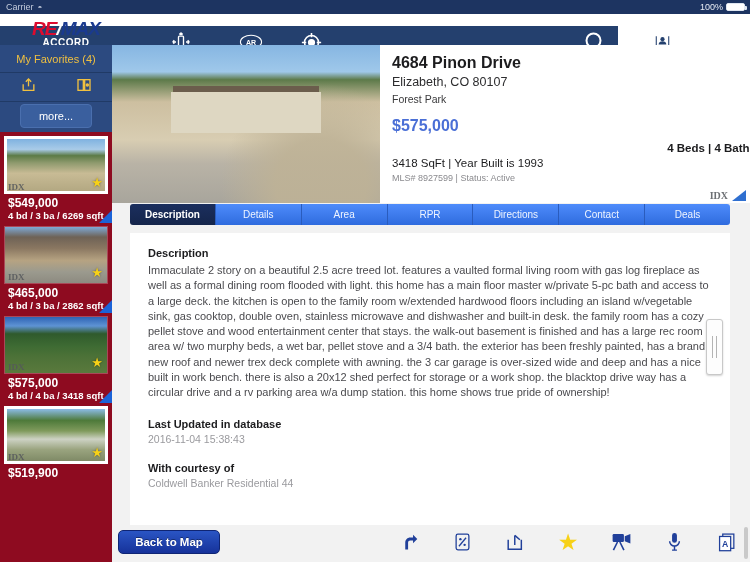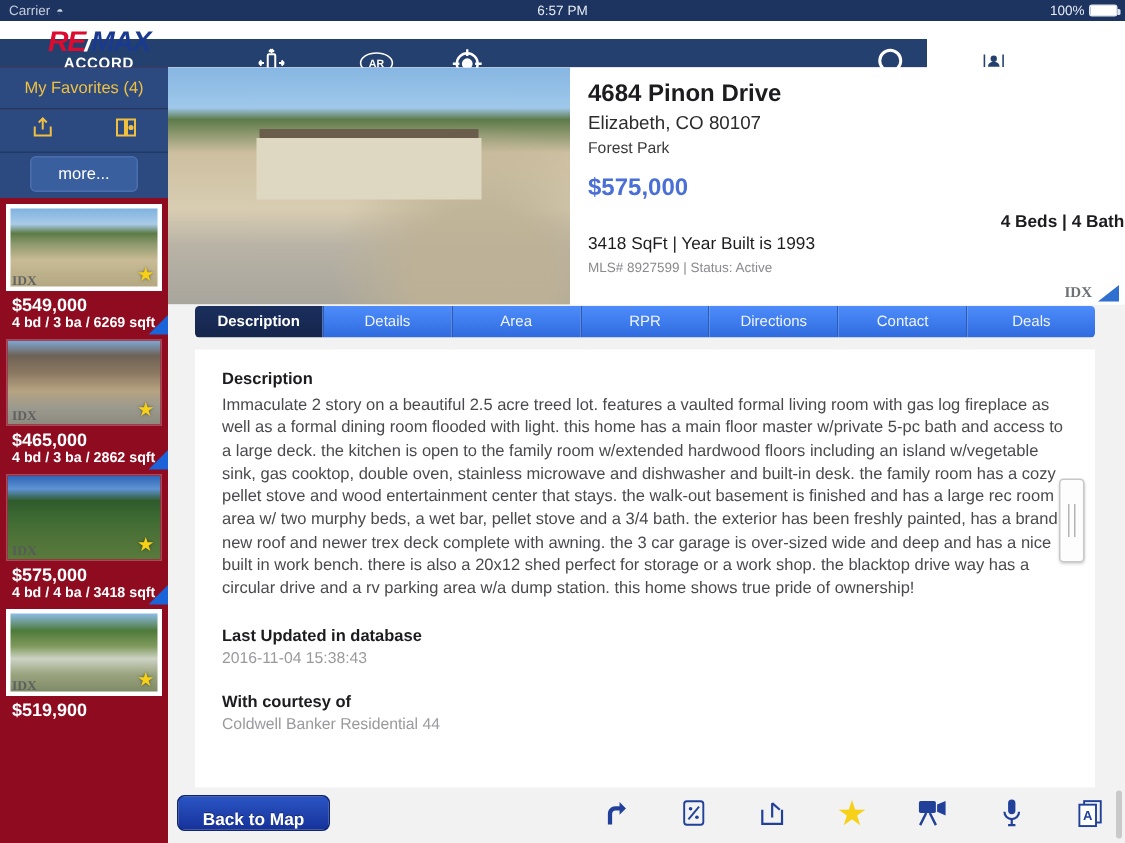--- a/index.html
+++ b/index.html
@@ -135,21 +135,21 @@
     display: flex; align-items: center; justify-content: center; gap: 3px;
   }
   .scroll-handle i { display: block; width: 1px; height: 22px; background: #b4b4b4; }
 
   
   .bottombar { position: absolute; left: 0; bottom: 0; width: 638px; height: 37px; background: #f2f2f2; }
   .back-btn {
     position: absolute; left: 6px; top: 5px; width: 102px; height: 24px;
     background: linear-gradient(180deg,#2a55c4 0%,#16329a 100%);
     border: 1px solid #0f2574; border-radius: 5px; color: #ffffff;
-    font-size: 11.5px; font-weight: bold; display: flex; align-items: flex-end; justify-content: center;
+    font-size: 11.5px; font-weight: bold; display: flex; align-items: center; justify-content: center;
     text-shadow: 0 -1px 0 rgba(0,0,0,.4);
   }
   .tool-icons { position: absolute; right: 12px; top: 4px; display: flex; align-items: center; gap: 31px; }
   .tool-icons .ti { width: 22px; height: 26px; display: flex; align-items: center; justify-content: center; color: #21409a; }
   .tool-icons .star { color: #f7d117; font-size: 23px; }
   .bottom-scroll { position: absolute; right: 2px; top: 2px; width: 4px; height: 32px; background: #c9c9c9; border-radius: 2px; }
 
   
   .ph-house {
     width:100%; height:100%;
@@ -170,21 +170,20 @@
 </head>
 <body>
 
 <div id="app">
 
   <div class="statusbar">
     <div class="sb-left">
       <span>Carrier</span>
       <span class="wifi">◓</span>
     </div>
-    <div class="sb-center">6:57 PM</div>
     <div class="sb-right">
       <span>100%</span>
       <span class="batt">
           <i></i>
         </span>
     </div>
   </div>
 
   <div class="navbar">
     <div class="logo-box">

